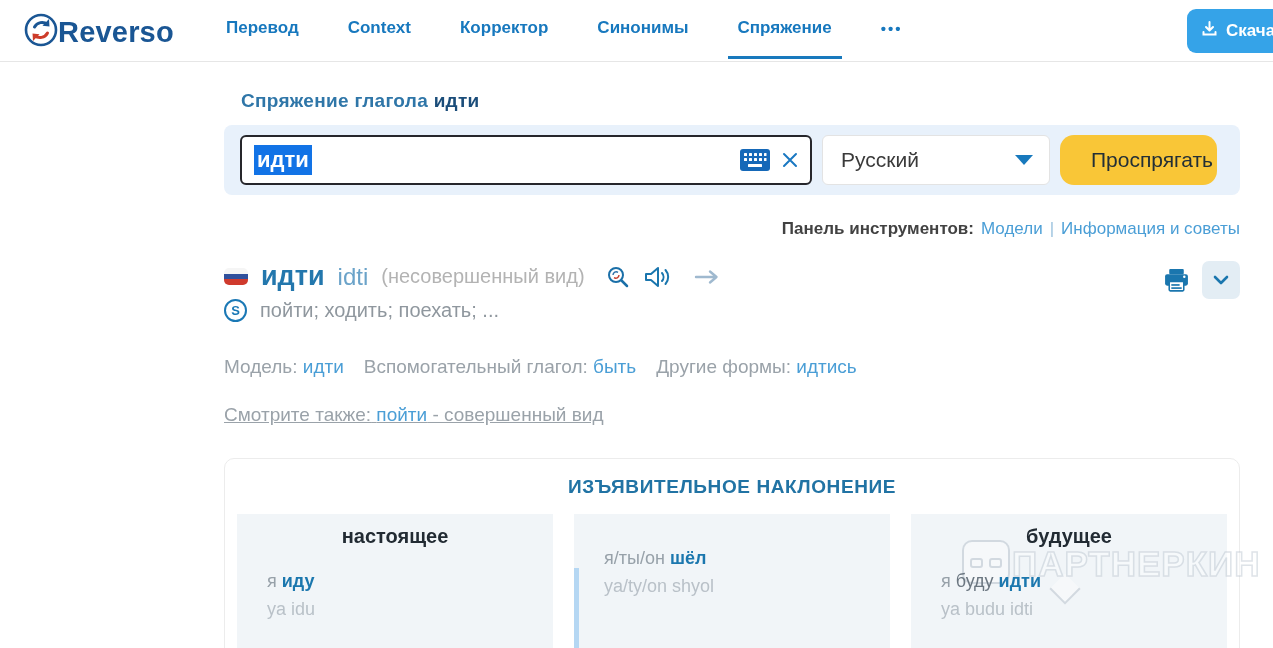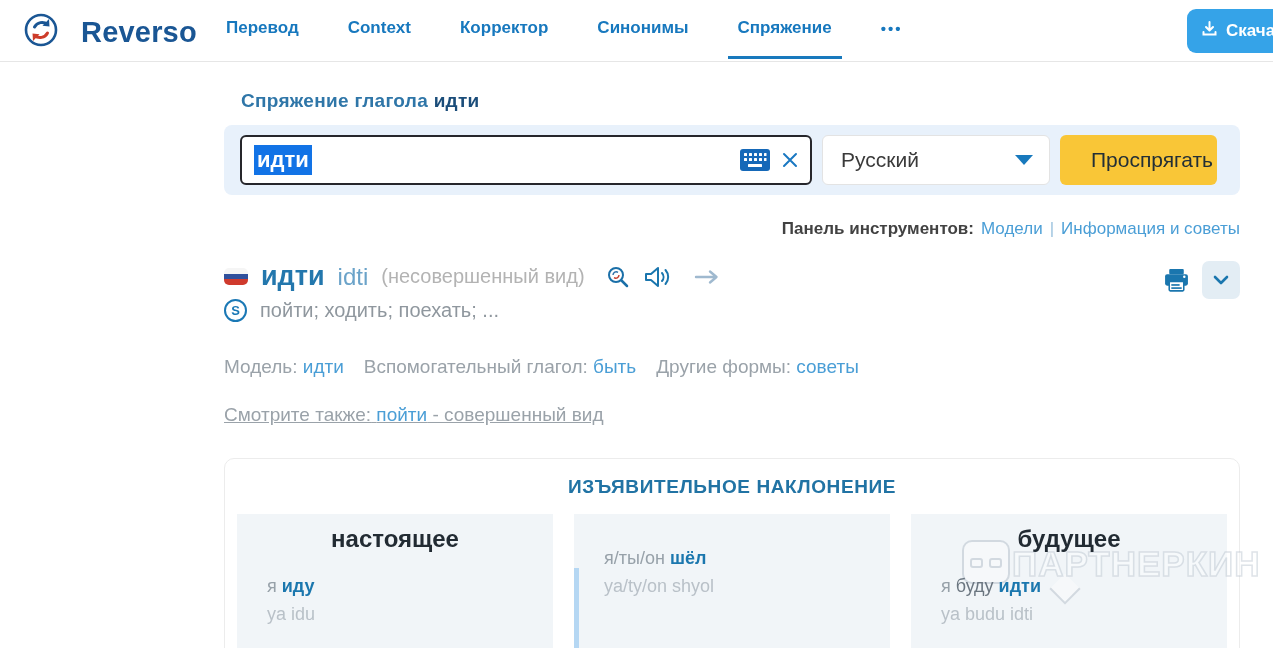--- a/index.html
+++ b/index.html
@@ -2,21 +2,21 @@
 <html><head>
 <meta charset="utf-8">
 <style>
   * { margin:0; padding:0; box-sizing:border-box; }
   html,body { background:#fff; }
   body { font-family:"Liberation Sans", sans-serif; }
   .page { position:relative; width:1273px; height:648px; overflow:hidden; background:#fff; }
 
   
   .header { position:relative; height:62px; border-bottom:1px solid #e6e6e6; background:#fff; }
-  .logo { position:absolute; left:24px; top:13px; display:flex; align-items:center; gap:23px; }
+  .logo { position:absolute; left:24px; top:13px; display:flex; align-items:center; gap:0; }
   .logo-text { font-size:29px; font-weight:700; color:#1a5694; letter-spacing:0.2px; }
   .nav { position:absolute; left:220px; top:0; height:59px; display:flex; align-items:flex-end; }
   .nav-item { position:relative; height:62px; display:flex; align-items:center; margin-right:37px;
               font-size:17px; font-weight:600; color:#1778be; cursor:pointer; padding:0 6px; }
   .nav-item.active::after { content:""; position:absolute; left:-4px; right:-4px; bottom:0; height:3px; background:#1879bd; }
   .nav-more { font-size:15px; letter-spacing:2px; }
   .download-btn { position:absolute; left:1187px; top:9px; width:120px; height:44px; background:#35a3e8;
                   border:none; border-radius:9px; color:#fff; font-size:17px; font-weight:700;
                   display:flex; align-items:center; gap:8px; padding-left:14px; cursor:pointer;
                   font-family:"Liberation Sans", sans-serif; }
@@ -31,21 +31,21 @@
   .search-box { position:relative; width:572px; height:50px; background:#fff; border:2px solid #26262b;
                 border-radius:6px; display:flex; align-items:center; padding:0 12px; }
   .search-text { font-size:22px; font-weight:600; color:#fff; background:#1273e6; padding:2px 3px; }
   .search-icons { position:absolute; right:10px; top:0; height:100%; display:flex; align-items:center; gap:10px; }
   .lang-select { margin-left:10px; width:228px; height:50px; background:#fff; border:1px solid #e3e3e3;
                  border-radius:6px; display:flex; align-items:center; justify-content:space-between;
                  padding:0 16px 0 18px; cursor:pointer; }
   .lang-label { font-size:21px; color:#3a3a3a; }
   .caret-down { width:0; height:0; border-left:9px solid transparent; border-right:9px solid transparent;
                 border-top:10px solid #1879bd; }
-  .conjugate-btn { margin-left:10px; width:157px; height:50px; background:#f9c637; border:none; border-radius:6px;
+  .conjugate-btn { margin-left:10px; width:157px; height:50px; background:#f9c637; border:none; border-radius:14px;
                    font-size:21px; color:#232f36; font-weight:500; cursor:pointer;
                    font-family:"Liberation Sans", sans-serif;padding-left:27px; }
 
   .tools-row { width:1016px; margin-top:24px; display:flex; justify-content:flex-end; align-items:center;
                font-size:17px; gap:7px; }
   .tools-label { color:#424242; font-weight:600; }
   .link { color:#4a9ed6; cursor:pointer; text-decoration:none; }
   .tools-sep { color:#9cc3de; }
 
   .verb-block { margin-top:22px; position:relative; width:1016px; }
@@ -69,21 +69,21 @@
   .meta-label { color:#9aa2a9; }
   .meta-row .link, .see-also .link { font-weight:400; }
   .see-also { margin-top:26px; font-size:19px; color:#9aa2a9;text-decoration:underline; }
 
   
   .conj-card { margin-top:32px; width:1016px; height:200px; background:#fff; border:1px solid #ececec;
                border-radius:10px; padding:17px 12px 0 12px; position:relative; }
   .section-title { text-align:center; font-size:19px; font-weight:700; color:#2173a4; letter-spacing:0.6px; }
   .cols { display:flex; gap:21px; margin-top:16px; }
   .col { position:relative; width:316px; height:140px; background:#f1f5f8; padding-top:11px; }
-  .col-header { position:relative; z-index:2; text-align:center; font-size:24px; font-weight:700; color:#222b33; }
+  .col-header { position:relative; z-index:2; text-align:center; font-size:20px; font-weight:700; color:#222b33; }
   .rows { position:relative; z-index:2; margin-top:23px; padding-left:30px; }
   .hl-bar { position:absolute; z-index:2; left:0; top:54px; width:5px; height:86px; background:#b5d7f3; }
   .pronoun { font-size:18px; color:#97a1a9; }
   .aux { font-size:18px; color:#6b7680; }
   .form { font-size:18px; font-weight:700; color:#1b77ae; }
   .translit { margin-top:7px; font-size:18px; color:#b9c1c8; }
 
   
   .watermark { position:absolute; left:958px; top:536px; z-index:1; pointer-events:none; }
   .wm-bubble { position:absolute; left:4px; top:4px; width:48px; height:44px;
@@ -230,21 +230,21 @@
       </div>
       <div class="verb-line2">
         <span class="s-icon">S</span>
         <span class="synonyms">пойти; ходить; поехать; ...</span>
       </div>
     </div>
 
     <div class="meta-row">
       <span><span class="meta-label">Модель:</span> <a class="link">идти</a></span>
       <span><span class="meta-label">Вспомогательный глагол:</span> <a class="link">быть</a></span>
-      <span><span class="meta-label">Другие формы:</span> <a class="link">советы</a></span>
+      <span><span class="meta-label">Другие формы:</span> <a class="link">идтись</a></span>
     </div>
 
     <div class="see-also">
       <span>Смотрите также:</span>
       <a class="link">пойти</a><span> - совершенный вид</span>
     </div>
 
     <div class="conj-card">
       <div class="section-title">ИЗЪЯВИТЕЛЬНОЕ НАКЛОНЕНИЕ</div>
       <div class="cols">

